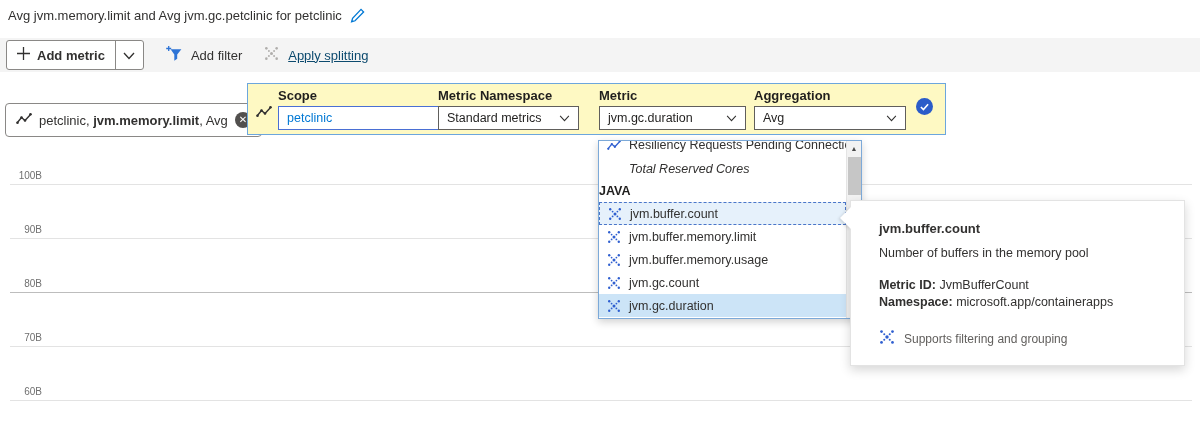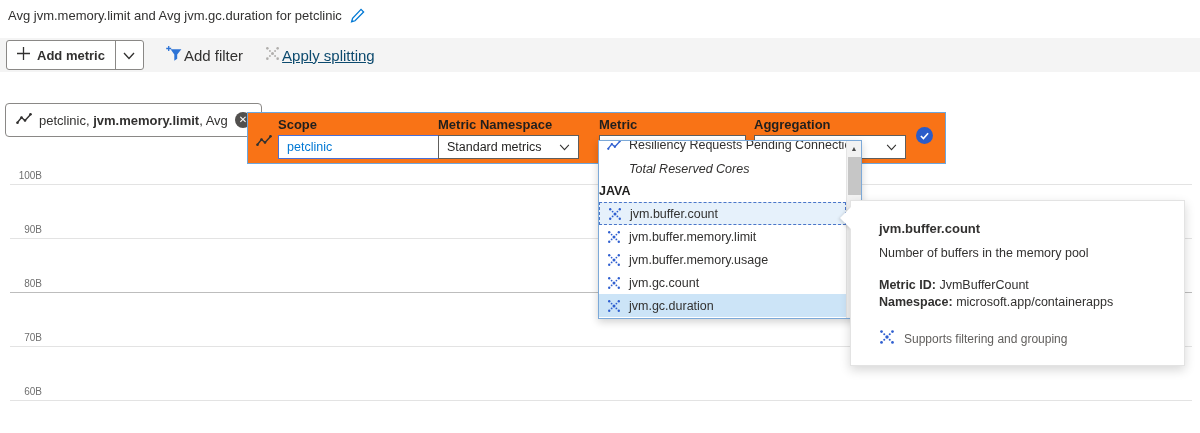--- a/index.html
+++ b/index.html
@@ -9,30 +9,30 @@
 
   
   #title-row { left:8px; top:8px; display:flex; align-items:center; gap:8px; font-size:13px; color:#323130; z-index:6; }
   #title-row svg { display:block; }
 
   
   #toolbar { left:0; top:38px; width:1200px; height:34px; background:#f4f4f4; display:flex; align-items:center; z-index:6; }
   #add-metric-btn { display:flex; align-items:stretch; height:30px; background:#fff; border:1px solid #8a8886; border-radius:3px; margin-left:6px; overflow:hidden; }
   #add-metric-main { display:flex; align-items:center; gap:7px; padding:0 10px; font-size:13px; font-weight:600; cursor:pointer; }
   #add-metric-split { width:28px; display:flex; align-items:center; justify-content:center; border-left:1px solid #8a8886; cursor:pointer; }
-  .tb-item { display:flex; align-items:center; gap:2px; font-size:15px; margin-left:22px; cursor:pointer; }
+  .tb-item { display:flex; align-items:center; gap:9px; font-size:13px; margin-left:22px; cursor:pointer; }
   .tb-item.disabled { color:#0c4a6e; cursor:default;text-decoration:underline; }
 
   
   #metric-pill { left:5px; top:103px; height:34px; display:flex; align-items:center; gap:7px; padding:0 10px; background:#fff; border:1px solid #8a8886; border-radius:4px; font-size:13px; z-index:5; }
   #metric-pill b { font-weight:700; }
   #pill-close { width:16px; height:16px; border-radius:50%; background:#52504e; color:#fff; font-size:10px; line-height:16px; text-align:center; font-weight:700; cursor:pointer; }
 
   
-  #editor-panel { left:247px; top:112px; width:699px; height:52px; background:#f97316; border:1px solid #6ca6dd; z-index:7;padding-left:40px; }
+  #editor-panel { left:247px; top:83px; width:699px; height:52px; background:#fef9c3; border:1px solid #6ca6dd; z-index:7;padding-left:40px; }
   .fld { position:absolute; top:4px; }
   .fld-label { font-size:13px; font-weight:600; color:#201f1e; margin-bottom:3px; white-space:nowrap; }
   .fld-box { height:24px; border:1px solid #605e5c; background:#fff; display:flex; align-items:center; padding:0 8px; font-size:12.5px; color:#201f1e; }
   .fld-box .chev { margin-left:auto; }
   #scope-box { border-color:#4a6fd4; color:#0078d4; }
   #commit-check { position:absolute; left:668px; top:14px; width:17px; height:17px; border-radius:50%; background:#2b5cc9; display:flex; align-items:center; justify-content:center; cursor:pointer; }
 
   
   #metric-dropdown { left:598px; top:140px; width:264px; height:179px; background:#fff; border:1px solid #7ca9d8; box-shadow:0 3px 8px rgba(0,0,0,.18); z-index:20; overflow:hidden; }
   #dd-rows { position:absolute; left:0; top:0; right:15px; }
@@ -75,21 +75,21 @@
       <div class="tick-label" style="top: 64px;">90B</div>
       <div class="gridline strong" style="top: 132px;"></div>
       <div class="tick-label" style="top: 118px;">80B</div>
       <div class="gridline" style="top: 186px;"></div>
       <div class="tick-label" style="top: 172px;">70B</div>
       <div class="gridline" style="top: 240px;"></div>
       <div class="tick-label" style="top: 226px;">60B</div>
     </div>
 
   <div id="title-row" class="abs">
-    <span>Avg jvm.memory.limit and Avg jvm.gc.duration for petclinic</span>
+    <span>Avg jvm.memory.limit and Avg jvm.gc.petclinic for petclinic</span>
     <span>
       <svg width="15" height="15" viewBox="0 0 14 14">
           <path d="M10.3 1.3l2.4 2.4L4.7 11.9l-3.2.9.9-3.2 7.9-8.3z" fill="none" stroke="#0078d4" stroke-width="1.2"></path>
         </svg>
     </span>
   </div>
 
   <div id="toolbar" class="abs">
     <div id="add-metric-btn">
       <div id="add-metric-main">

